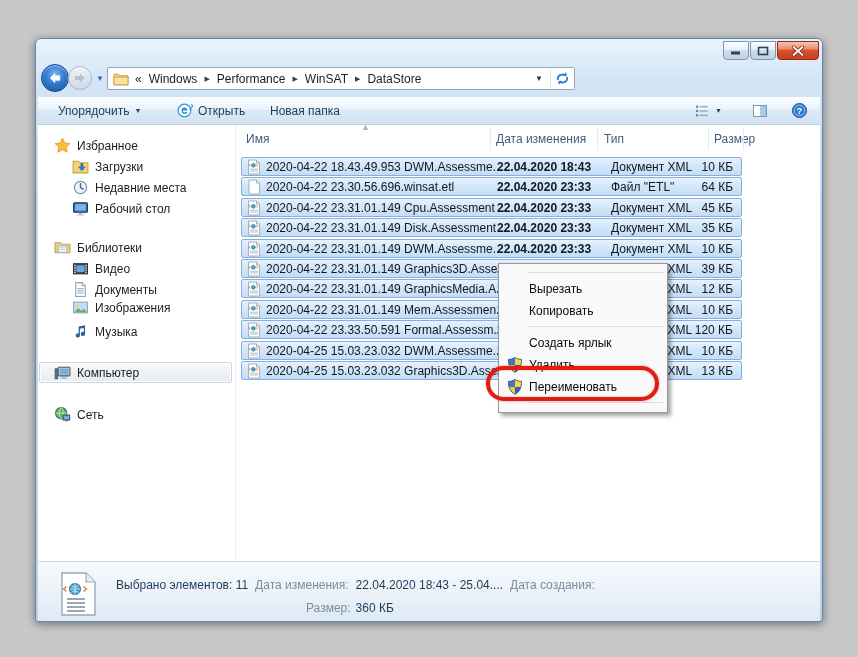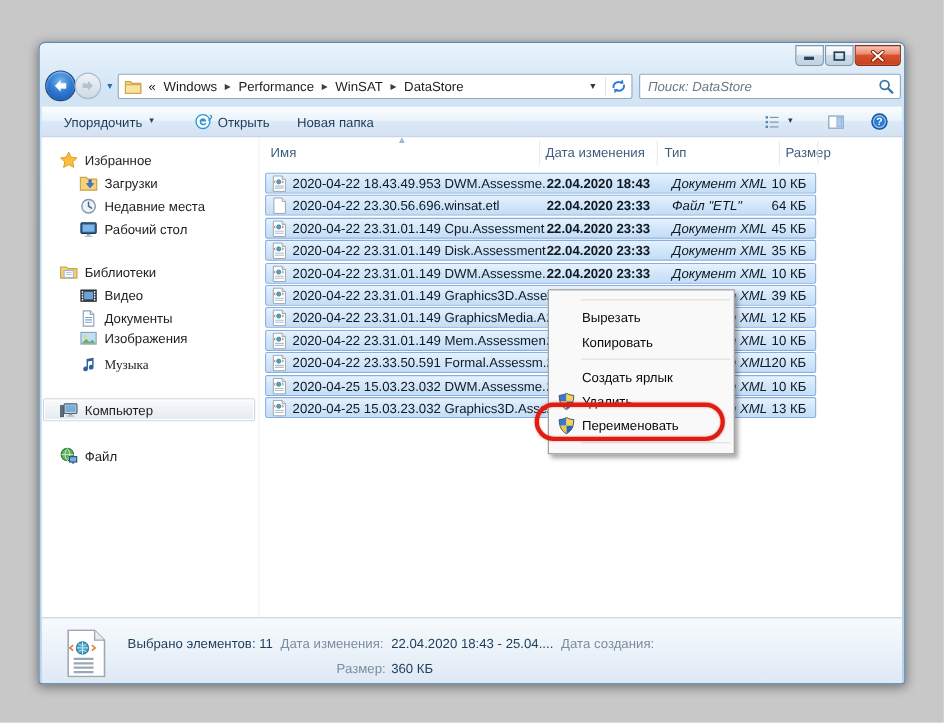--- a/index.html
+++ b/index.html
@@ -75,21 +75,21 @@
   .colheader .sep { position:absolute; top:3px; height:22px; width:1px; background:#e3ebf3; }
   .sort-glyph { position:absolute; left:125px; top:-3px; font-size:9px; color:#9db8d2; }
 
   .rows { position:absolute; left:0; right:0; top:28px; bottom:0; }
   .frow { position:absolute; left:5px; width:501px; height:19px;
     background:linear-gradient(180deg,#e7f2fd 0%,#d3e7fa 45%,#c4ddf6 100%);
     border:1px solid #86aede; border-radius:2px; cursor:default; }
   .frow .ic { position:absolute; left:4px; top:1px; width:16px; height:16px; }
   .frow .fname { position:absolute; left:24px; top:2px; color:#101820; white-space:nowrap; }
   .frow .fdate { position:absolute; left:255px; top:2px; color:#101820; white-space:nowrap;font-weight:bold; }
-  .frow .ftype { position:absolute; left:369px; top:2px; color:#101820; white-space:nowrap;font-style:italic; }
+  .frow .ftype { position:absolute; left:369px; top:2px; color:#101820; white-space:nowrap; }
   .frow .fsize { position:absolute; right:8px; top:2px; color:#101820; white-space:nowrap; }
 
   
   .ctxmenu { position:absolute; left:462px; top:224px; width:170px; background:#f9f9f9;
     border:1px solid #979797; box-shadow:3px 3px 4px rgba(0,0,0,.35); padding:4px 0; z-index:50; }
   .mi { position:relative; height:22px; display:flex; align-items:center; padding-left:30px; color:#0a0a0a; cursor:default; }
   .mi .mic { position:absolute; left:7px; top:2px; width:18px; height:18px; }
   .mi .subarrow { position:absolute; right:9px; font-size:8px; color:#2b2b2b; }
   .msep { height:1px; background:#dedede; margin:4px 3px 5px 29px; }
 
@@ -170,29 +170,20 @@
         <span class="icfill" style="width:17px;height:17px;">
             <svg viewBox="0 0 16 16">
               <path d="M3.6 9.4a4.3 4.3 0 017.1-4" fill="none" stroke="#2f7cd6" stroke-width="1.7"></path>
               <path d="M11.6 2.2l.4 3.8-3.6-1z" fill="#2f7cd6"></path>
               <path d="M12.4 6.6a4.3 4.3 0 01-7.1 4" fill="none" stroke="#2f7cd6" stroke-width="1.7"></path>
               <path d="M4.4 13.8l-.4-3.8 3.6 1z" fill="#2f7cd6"></path>
             </svg>
           </span>
       </div>
 
-      <div class="search">
-        <span class="ph">Поиск: DataStore</span>
-        <span class="icfill" style="width:15px;height:15px;">
-            <svg viewBox="0 0 15 15">
-              <circle cx="6.2" cy="6.2" r="4" fill="none" stroke="#3f75a2" stroke-width="1.6"></circle>
-              <path d="M9.2 9.2l4 4" stroke="#3f75a2" stroke-width="2.1" stroke-linecap="round"></path>
-            </svg>
-          </span>
-      </div>
     </div>
 
     <div class="toolbar">
       <div class="tb-item tb-organize">
         <span>Упорядочить</span>
         <span class="tb-arrow">▼</span>
       </div>
       <div class="tb-item tb-open">
         <span class="icfill" style="width:17px;height:17px;">
             <svg viewBox="0 0 17 17">
@@ -317,21 +308,21 @@
           <div class="side-item lvl1" style="top: 172px;">
             <span class="ic icfill">
               <svg viewBox="0 0 16 16">
                 <rect x="1.5" y="3" width="13" height="10" fill="#bfe0f7" stroke="#88a5bd"></rect>
                 <circle cx="5" cy="6.3" r="1.3" fill="#f7d154"></circle>
                 <path d="M2 12.5l4-4 2.8 2.8 2.4-2.3 2.8 3.5z" fill="#74ad6a"></path>
               </svg>
             </span>
             <span>Изображения</span>
           </div>
-          <div class="side-item lvl1" style="top: 196px; font-family: Liberation Serif, serif;">
+          <div class="side-item lvl1" style="top: 196px;">
             <span class="ic icfill">
               <svg viewBox="0 0 16 16">
                 <path d="M6.3 3.2l6-1.2v8.2a2 2 0 11-1.2-1.8V4.6l-3.6.8v6.2a2 2 0 11-1.2-1.8z" fill="#2e5f9e"></path>
               </svg>
             </span>
             <span>Музыка</span>
           </div>
           <div class="side-item lvl0 selected" style="top: 237px;">
             <span class="ic icfill">
               <svg viewBox="0 0 16 16">
@@ -346,21 +337,21 @@
           </div>
           <div class="side-item lvl0" style="top: 279px;">
             <span class="ic icfill">
               <svg viewBox="0 0 16 16">
                 <circle cx="6.8" cy="6.8" r="5.3" fill="#5fb360" stroke="#2e7d32"></circle>
                 <path d="M1.7 6.8h10.2M6.8 1.6c2.6 2.2 2.6 8.2 0 10.4M6.8 1.6c-2.6 2.2-2.6 8.2 0 10.4" fill="none" stroke="#cfe8cf" stroke-width=".8"></path>
                 <rect x="8.6" y="8.6" width="6.2" height="4.6" fill="#76aede" stroke="#29527e"></rect>
                 <rect x="10.7" y="13.2" width="2" height="1.4" fill="#5d6d7b"></rect>
               </svg>
             </span>
-            <span>Файл</span>
+            <span>Сеть</span>
           </div>
         </div>
 
       <div class="filearea">
         <div class="colheader">
           <span class="sort-glyph">▲</span>
           <span class="hlabel" style="left:10px">Имя</span>
           <span class="hlabel" style="left:260px">Дата изменения</span>
           <span class="hlabel" style="left:368px">Тип</span>
           <span class="hlabel" style="left:478px">Размер</span>

